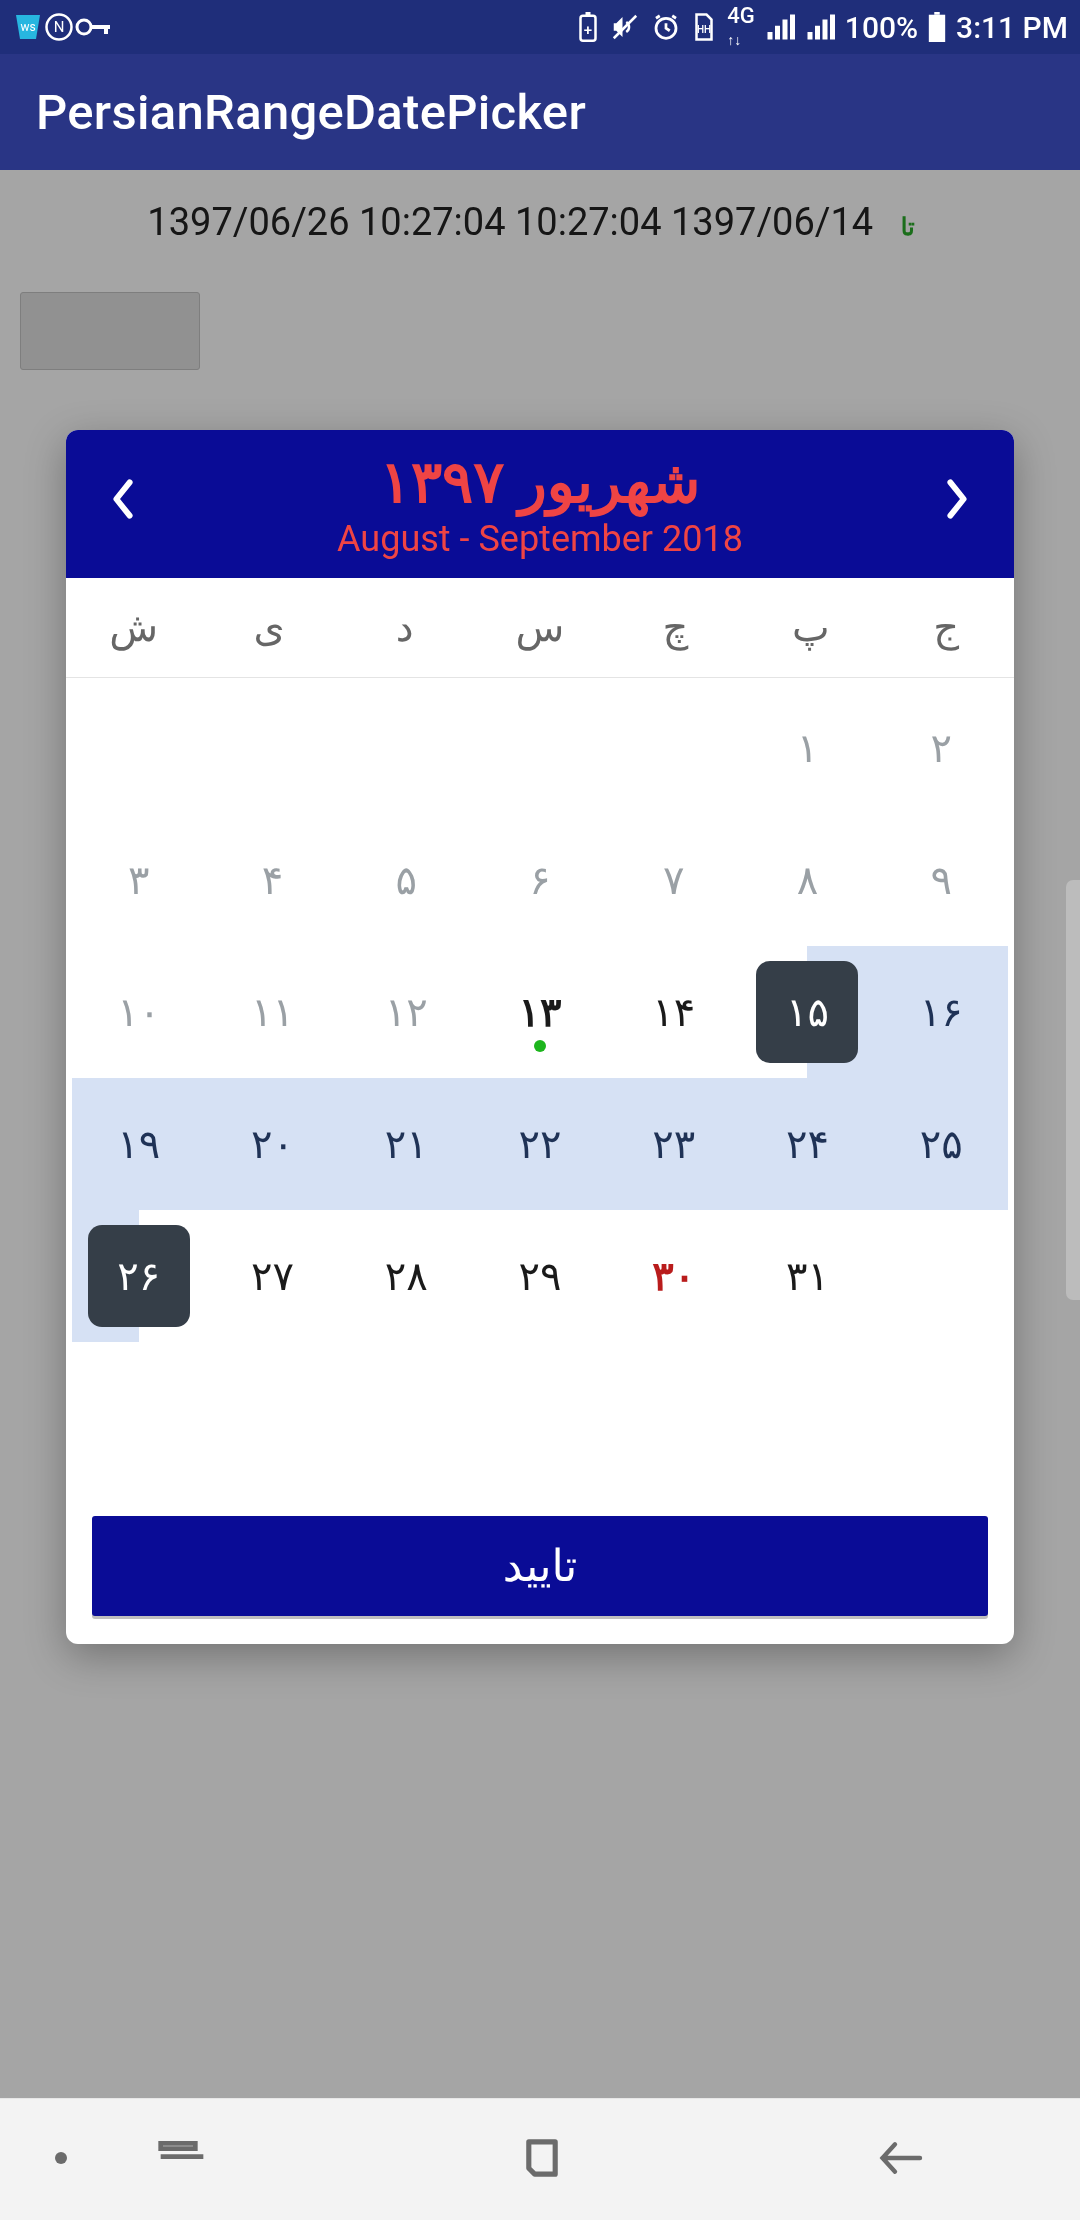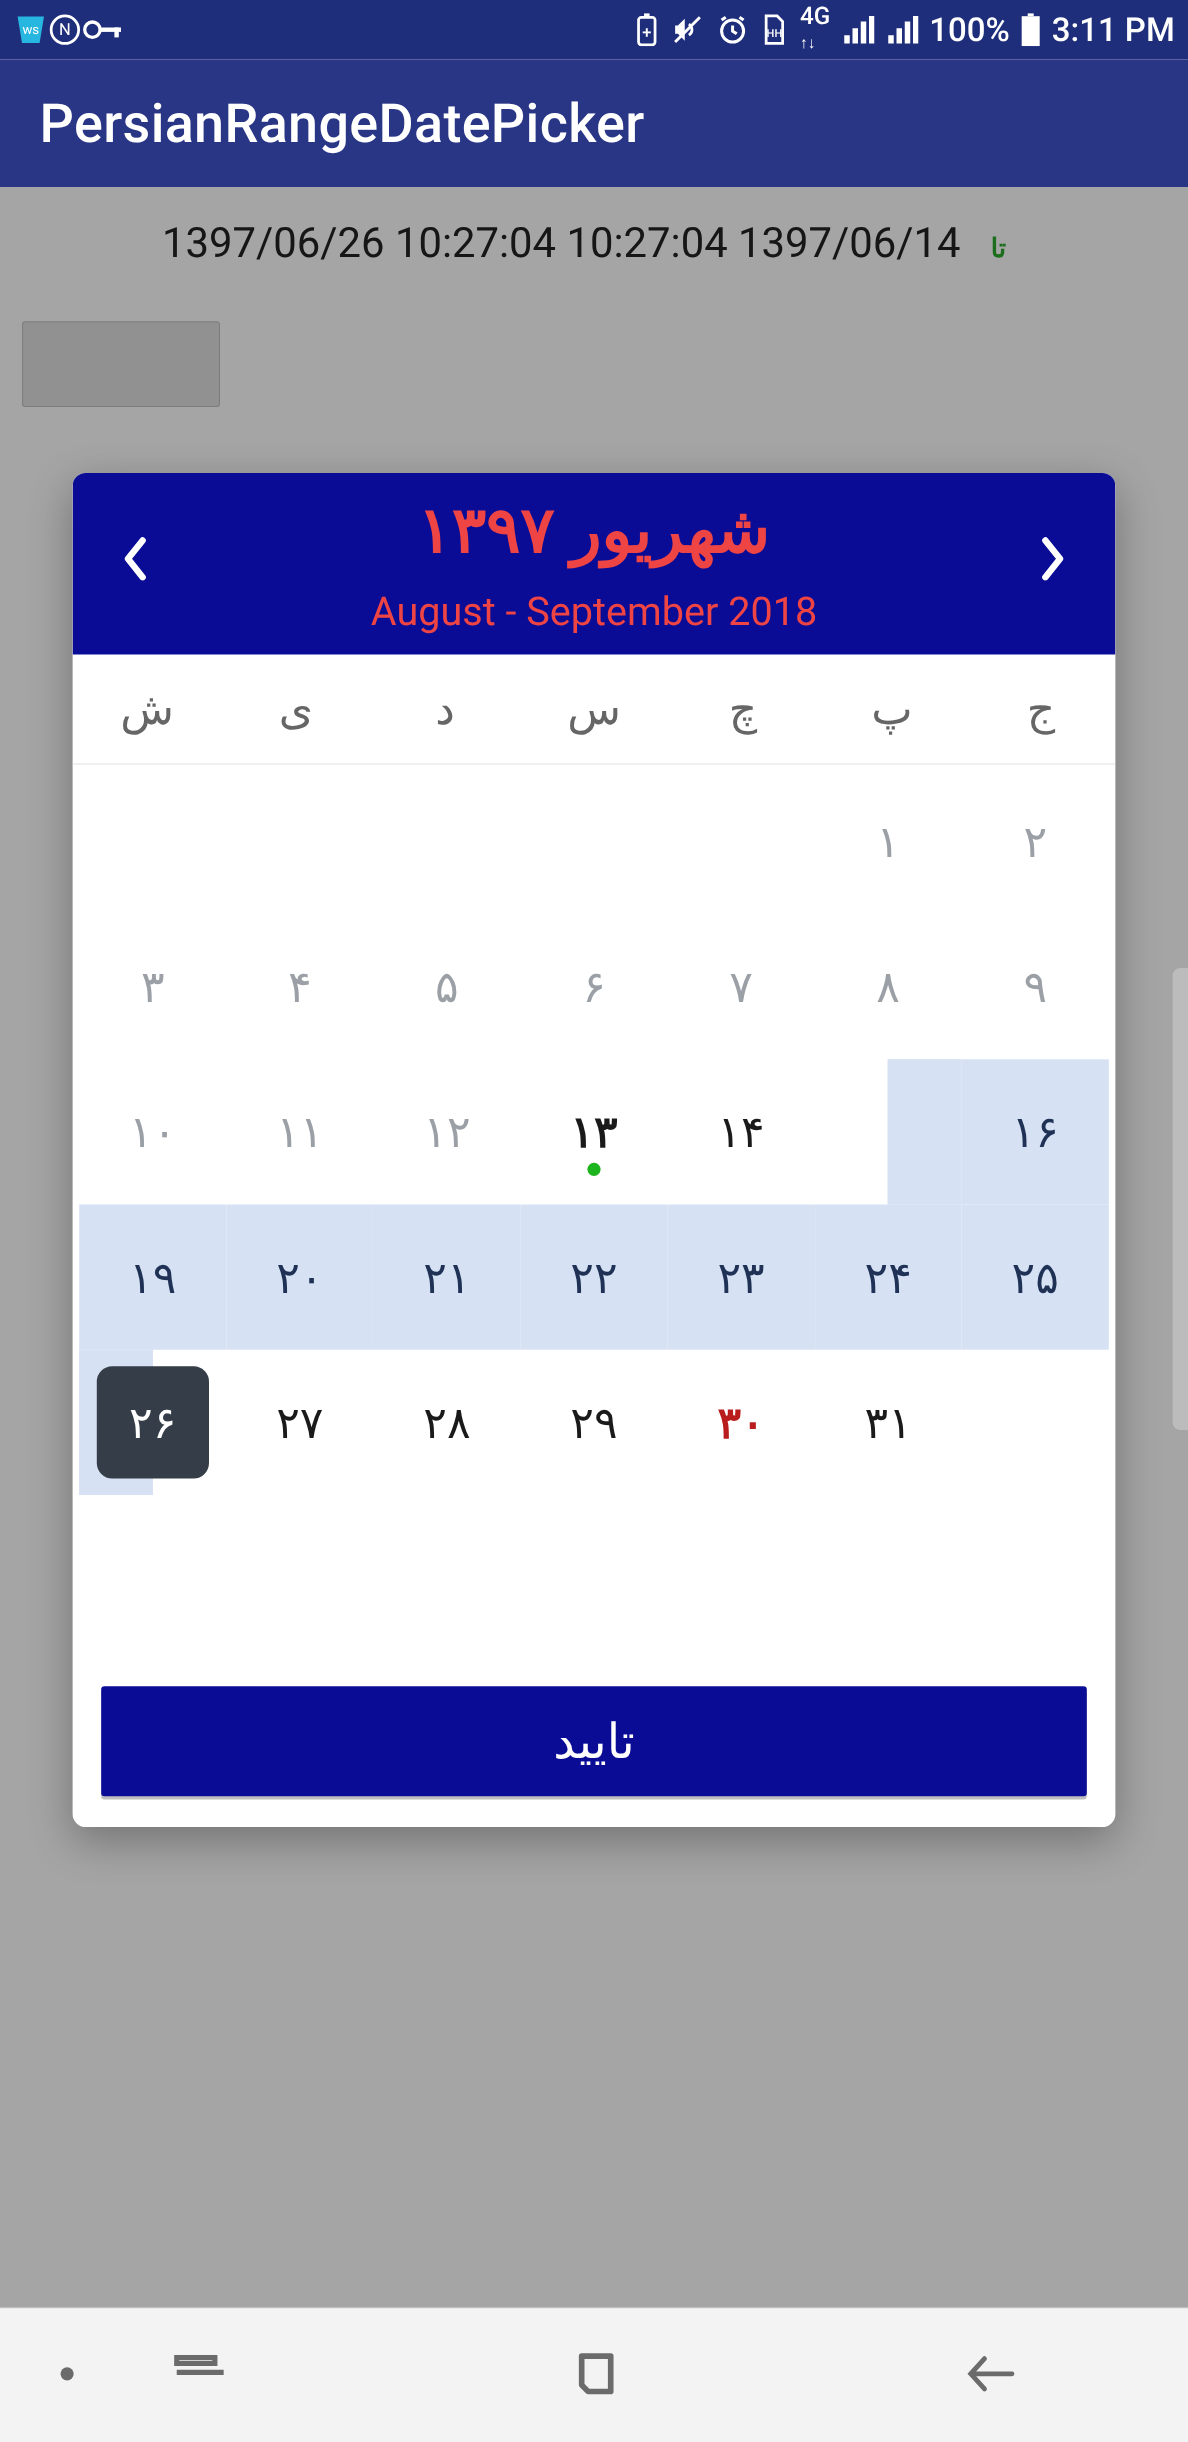--- a/index.html
+++ b/index.html
@@ -22,21 +22,21 @@
   .range-sep { color:#2aa82a; font-size:24px; margin:0 18px; font-weight:700; }
   .fake-btn { margin-top:48px; width:180px; height:78px; background:#dcdcdc; border:1px solid #bfbfbf; border-radius:3px; }
 
   
   .dim { position:absolute; inset:170px 0 0 0; background:rgba(0,0,0,0.34); }
 
   
   .dialog { position:absolute; left:66px; top:430px; width:948px; background:#fff; border-radius:12px; box-shadow:0 12px 40px rgba(0,0,0,0.3); overflow:hidden; }
   .dialog-head { background:#0a0c96; color:#ef4444; text-align:center; padding:18px 0 18px; position:relative; }
   .month-fa { font-size:58px; font-weight:600; }
-  .month-en { font-size:36px; font-weight:400; margin-top:18px; }
+  .month-en { font-size:36px; font-weight:400; margin-top:2px; }
   .nav-prev, .nav-next { position:absolute; top:50%; transform:translateY(-50%); color:#fff; font-size:44px; padding:20px; }
   .nav-prev { left:22px; }
   .nav-next { right:22px; }
 
   .weekdays { display:grid; grid-template-columns:repeat(7,1fr); height:100px; align-items:center; border-bottom:1px solid #e4e4e4; }
   .weekdays div { text-align:center; font-size:40px; color:#666; font-weight:500; }
 
   .grid { display:grid; grid-template-columns:repeat(7,1fr); grid-auto-rows:132px; padding:4px 6px 30px; }
   .cell { position:relative; display:flex; align-items:center; justify-content:center; }
   .cell span { font-size:40px; color:#9aa0a5; font-weight:500; }
@@ -223,20 +223,23 @@
           <span>۱۲</span>
         </div>
         <div class="cell today today-dot">
           <span>۱۳</span>
         </div>
         <div class="cell normal-dark">
           <span>۱۴</span>
         </div>
         <div class="cell endpoint half-right" style="z-index: 0;">
           <div style="position: absolute; inset: 0px 0px 0px 50%; background: rgb(214, 225, 244); z-index: -1;"></div>
+          <div class="chip" style="z-index: 1;">
+            <span>۱۵</span>
+          </div>
         </div>
         <div class="cell in-range">
           <span>۱۶</span>
         </div>
         <div class="cell in-range">
           <span>۱۹</span>
         </div>
         <div class="cell in-range">
           <span>۲۰</span>
         </div>

